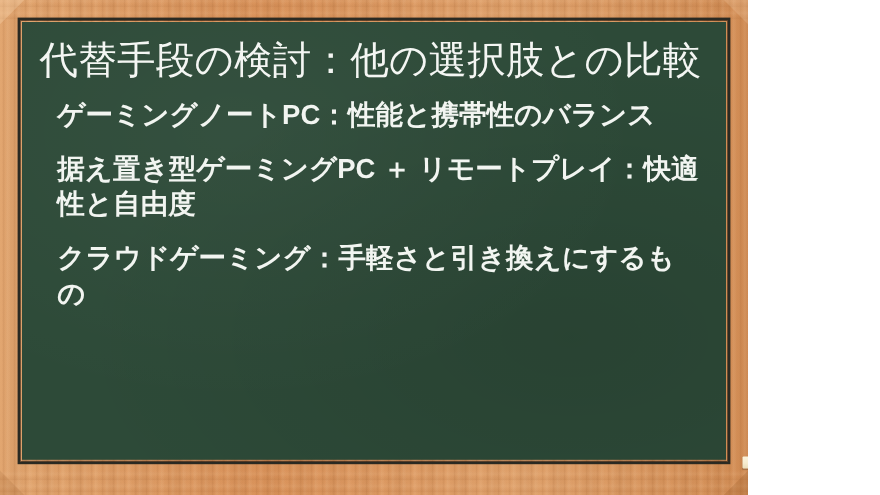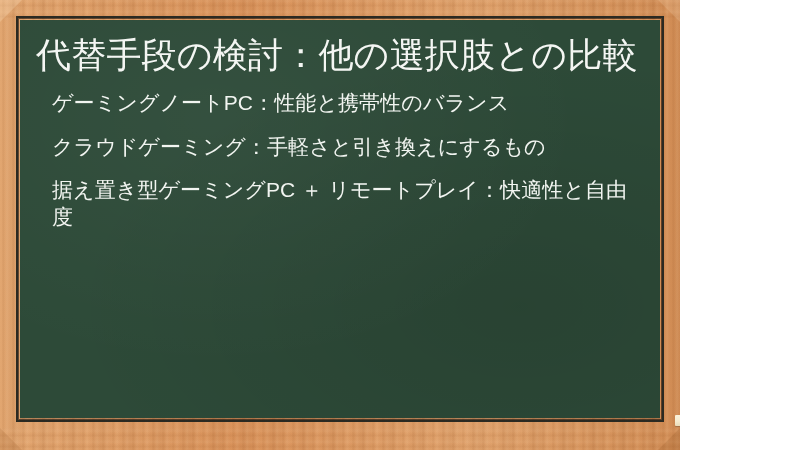--- a/index.html
+++ b/index.html
@@ -129,23 +129,23 @@
   }
 
   .bullet-list {
     list-style: none;
     margin: 14px 0 0 0;
     padding: 0 6px 0 20px;
   }
 
   .bullet-item {
     color: #f2f5f1;
-    font-size: 21px;
+    font-size: 25px;
     line-height: 1.30;
-    font-weight: 400;
+    font-weight: 700;
     margin: 0 0 16px 0;
     letter-spacing: 0.1px;
   }
 
   
   .chalk-stick {
     position: absolute;
     left: 675px;
     top: 415px;
     width: 62px;
@@ -180,22 +180,22 @@
     <div class="miter br"></div>
   </div>
 
   <div class="board">
     <div class="board-inner">
 
       <h1 class="slide-title">代替手段の検討：他の選択肢との比較</h1>
 
       <ul class="bullet-list">
         <li class="bullet-item">ゲーミングノートPC：性能と携帯性のバランス</li>
+        <li class="bullet-item">据え置き型ゲーミングPC ＋ リモートプレイ：快適性と自由度</li>
         <li class="bullet-item">クラウドゲーミング：手軽さと引き換えにするもの</li>
-        <li class="bullet-item">据え置き型ゲーミングPC ＋ リモートプレイ：快適性と自由度</li>
       </ul>
 
     </div>
   </div>
 
   <div class="frame-lip"></div>
   <div class="ledge-shadow"></div>
 
   <div class="chalk-stick"></div>
 

